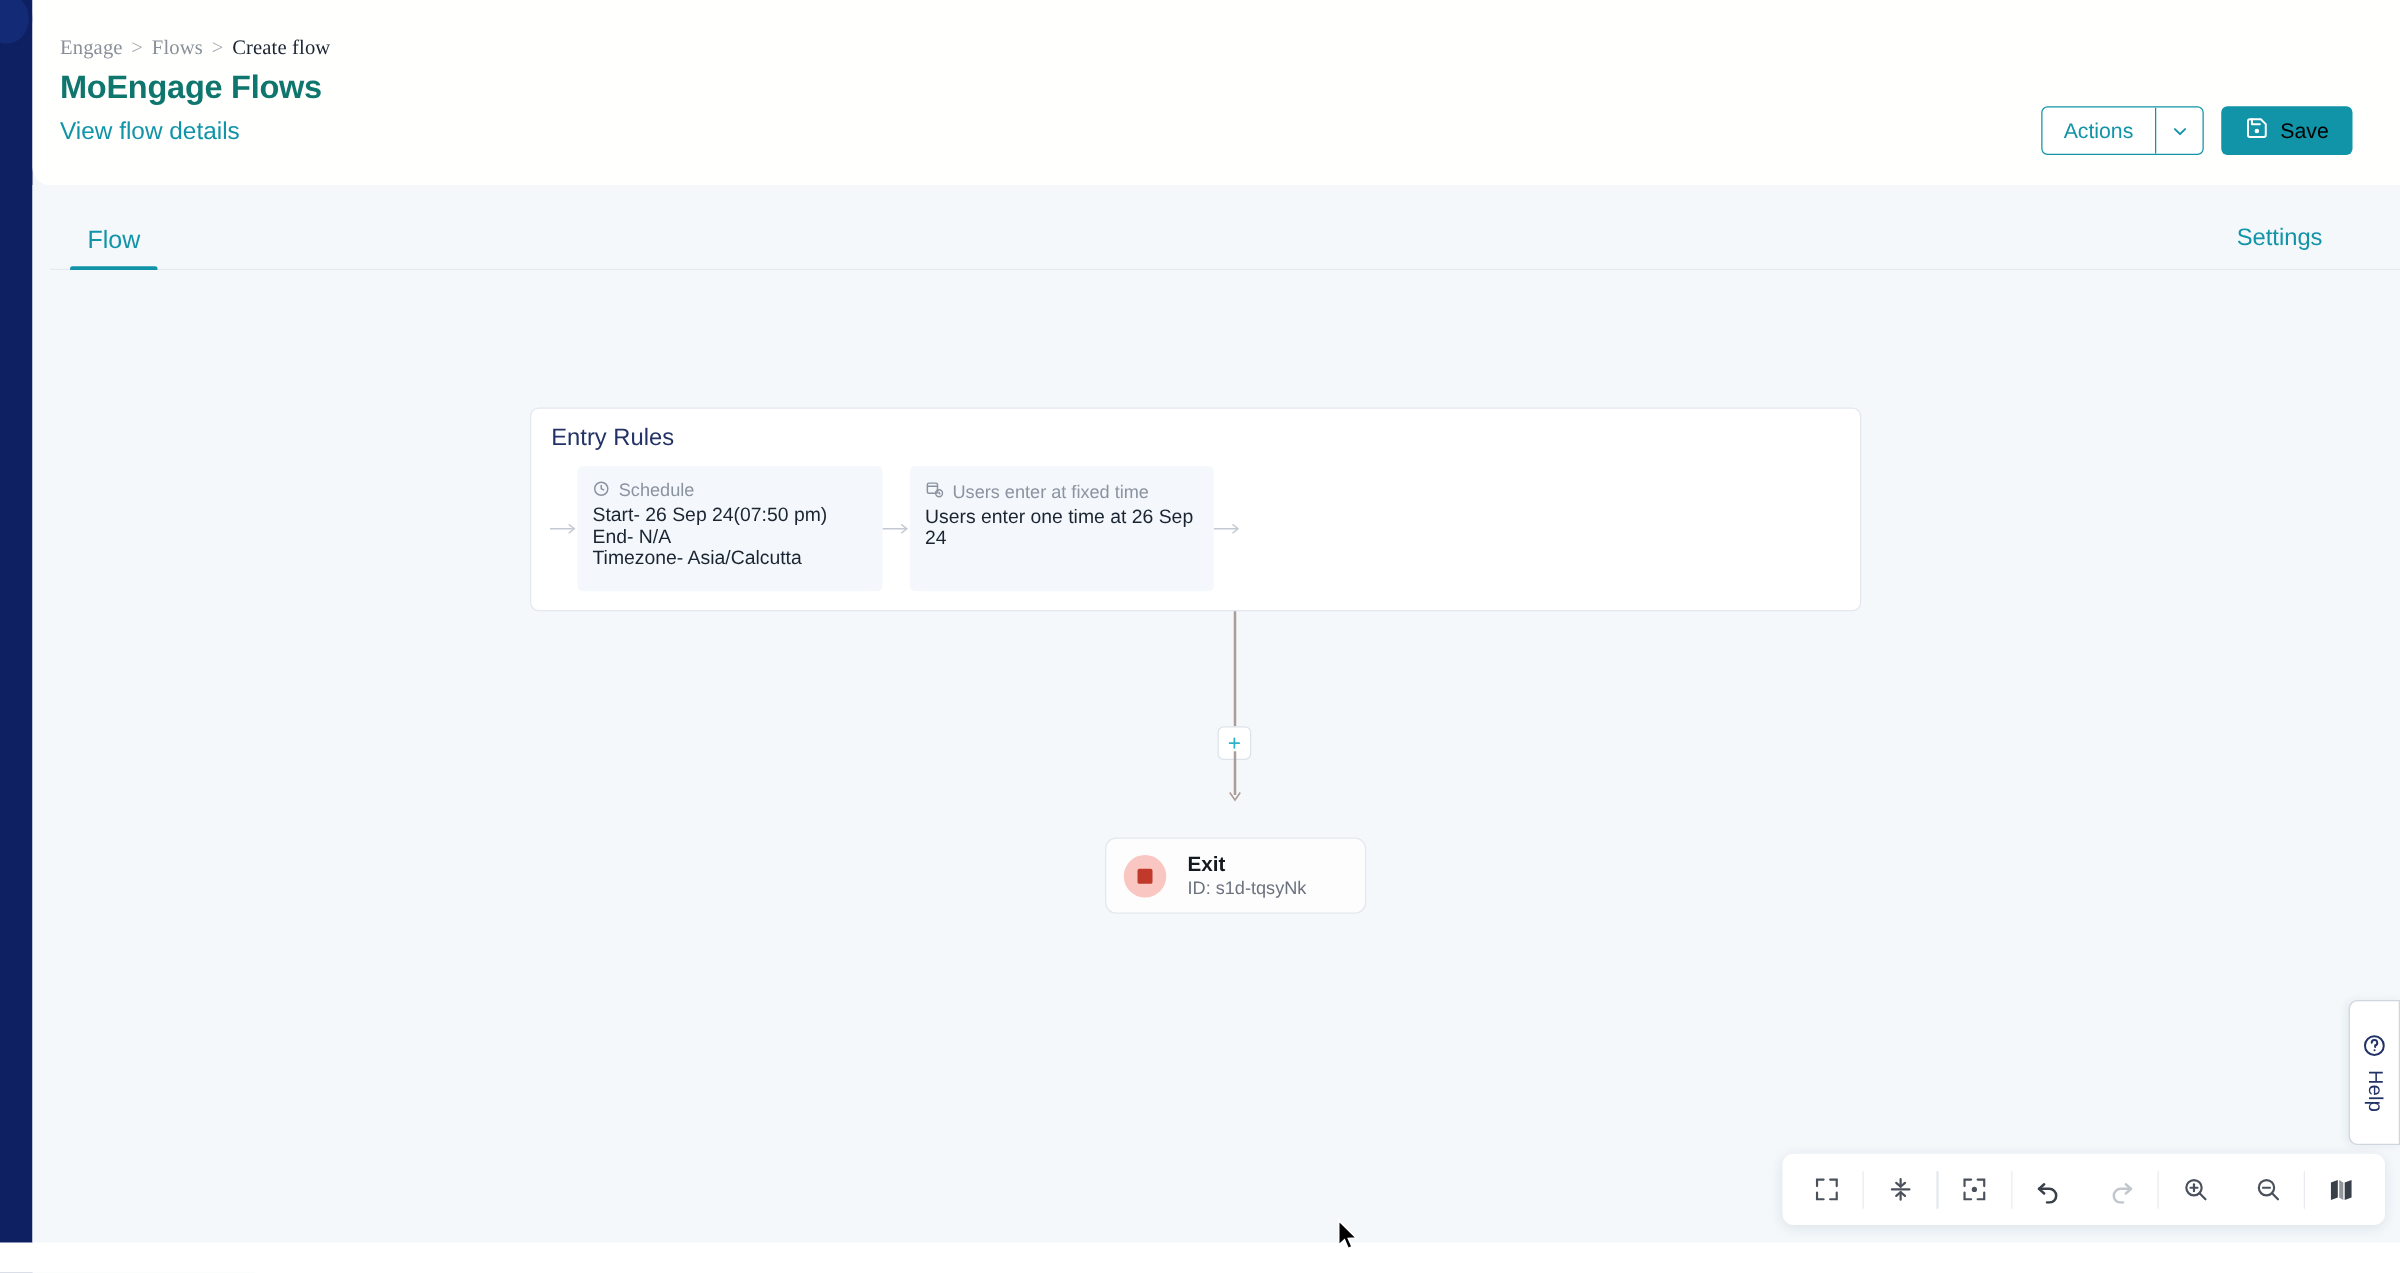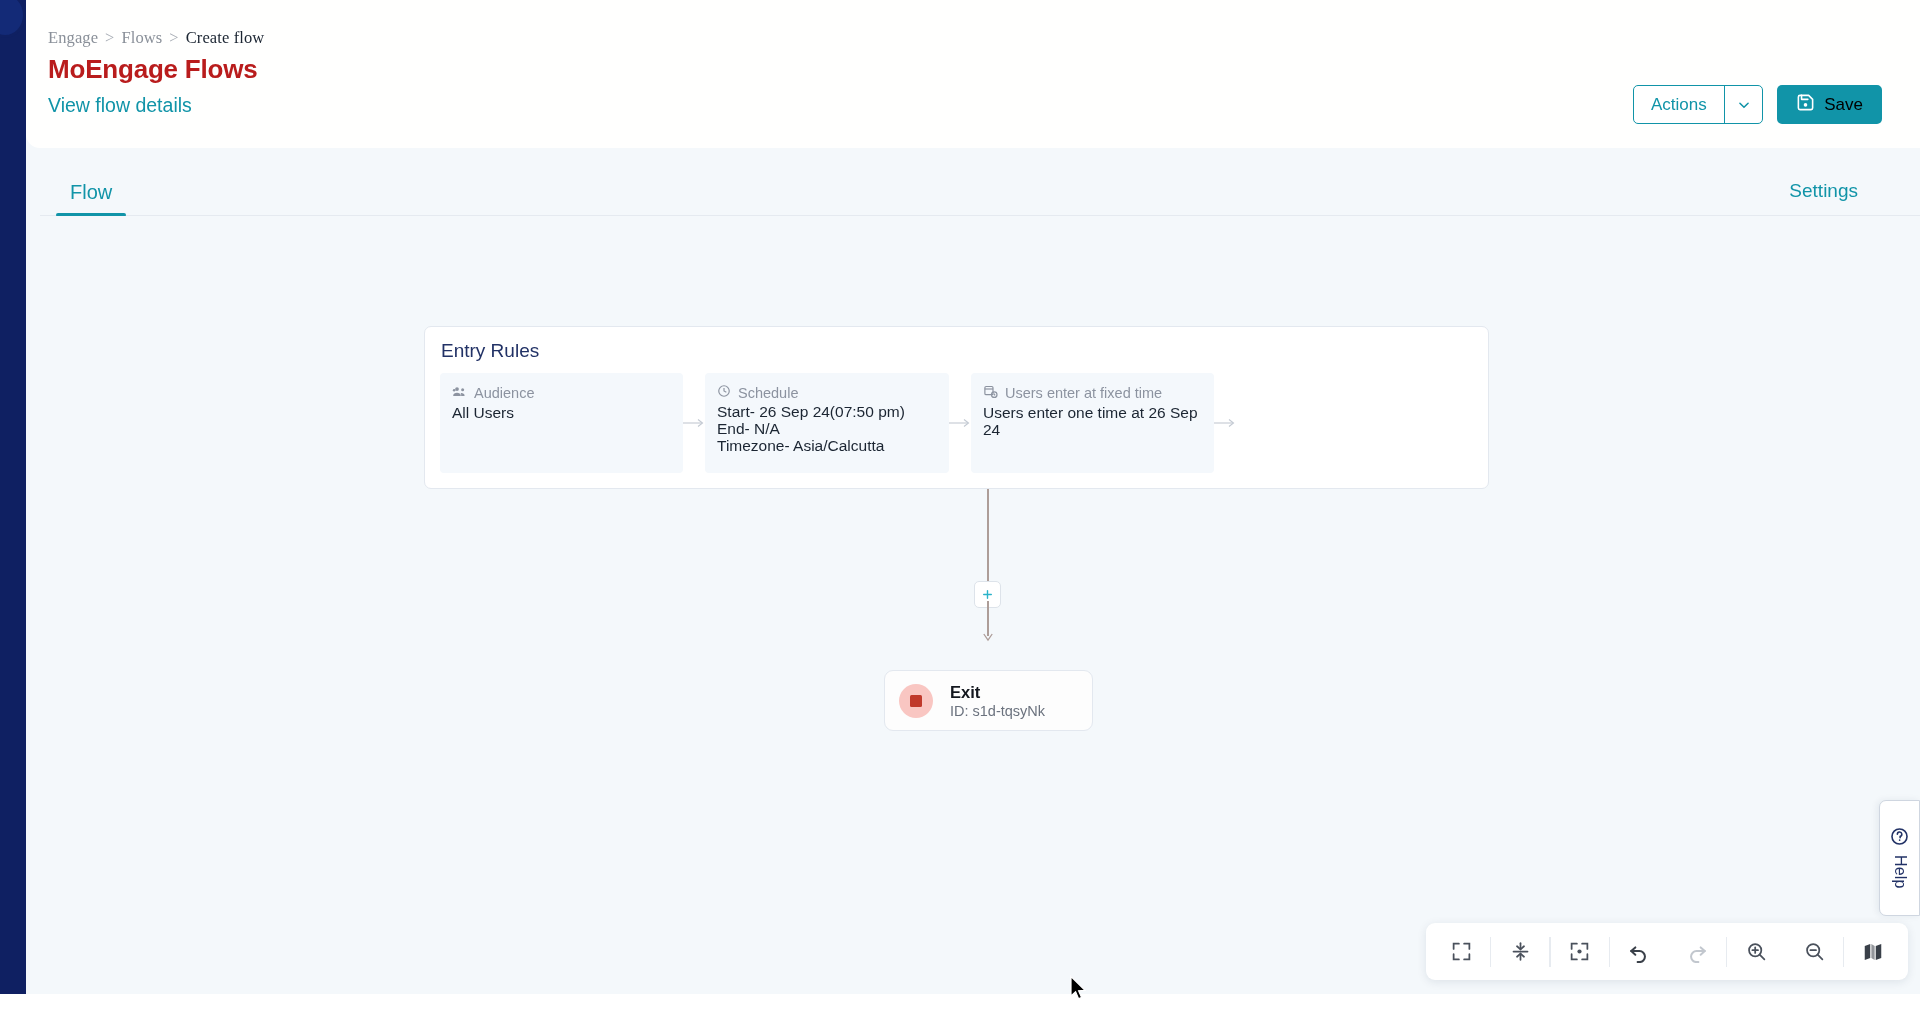--- a/index.html
+++ b/index.html
@@ -37,21 +37,21 @@
   .breadcrumb {
     position: absolute; left: 22px; top: 28px;
     font-size: 16.5px; color: #8a9099; letter-spacing: .1px;
     display: flex; align-items: center; gap: 7px; white-space: nowrap; font-family: Liberation Serif, serif;
   }
   .breadcrumb .crumb-link { color: #8a9099; cursor: pointer; }
   .breadcrumb .crumb-sep { color: #a8adb5; }
   .breadcrumb .crumb-current { color: #1b2532; }
   .page-title {
     position: absolute; left: 22px; top: 54px;
-    font-size: 26px; font-weight: bold; color: #b91c1c; letter-spacing: -0.2px;
+    font-size: 26px; font-weight: bold; color: #0f766e; letter-spacing: -0.2px;
   }
   .view-details {
     position: absolute; left: 22px; top: 94px;
     font-size: 19.5px; color: #1194a8; cursor: pointer;
   }
 
   .header-actions {
     position: absolute; right: 38px; top: 85px;
     display: flex; align-items: center; gap: 14px;
   }
@@ -270,37 +270,20 @@
     <div class="settings-link">Settings</div>
   </div>
 
   <div class="canvas">
 
     <div class="entry-card">
       <div class="entry-card-title">Entry Rules</div>
 
       <div class="panels">
 
-        <div class="panel p1">
-          <div class="panel-head">
-            <span>
-              <svg width="15" height="15" viewBox="0 0 24 24" fill="#8c93a0">
-                <circle cx="8" cy="8" r="3"></circle>
-                <circle cx="17" cy="9" r="2.4"></circle>
-                <circle cx="3.4" cy="10" r="2"></circle>
-                <path d="M2 18c0-2.6 2.7-4 6-4s6 1.4 6 4v1H2z"></path>
-                <path d="M15 14.4c2.6.2 5 1.5 5 3.6v1h-5.6c.2-.5.3-1 .3-1.6 0-1.2-.4-2.2-1-3z"></path>
-              </svg>
-            </span>
-            <span>Audience</span>
-          </div>
-          <div class="panel-value">
-            <span class="line">All Users</span>
-          </div>
-        </div>
 
         <div class="panel-gap">
           <svg class="arrow" viewBox="0 0 22 10" fill="none" stroke="#c3c9d2" stroke-width="1.1">
             <line x1="0" y1="5" x2="19" y2="5"></line>
             <polyline points="15 1.5 19.5 5 15 8.5"></polyline>
           </svg>
         </div>
 
         <div class="panel p2">
           <div class="panel-head">

